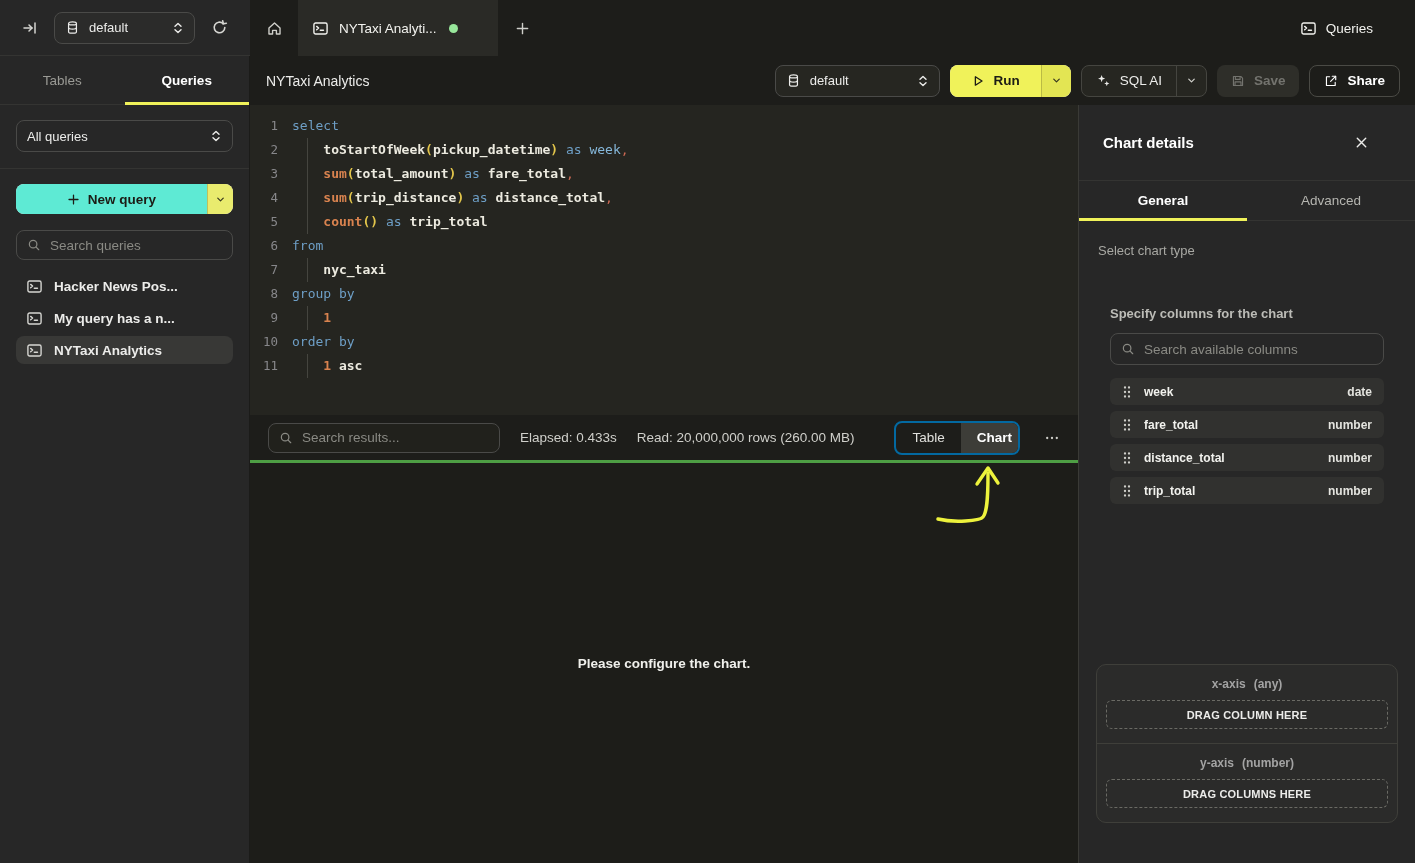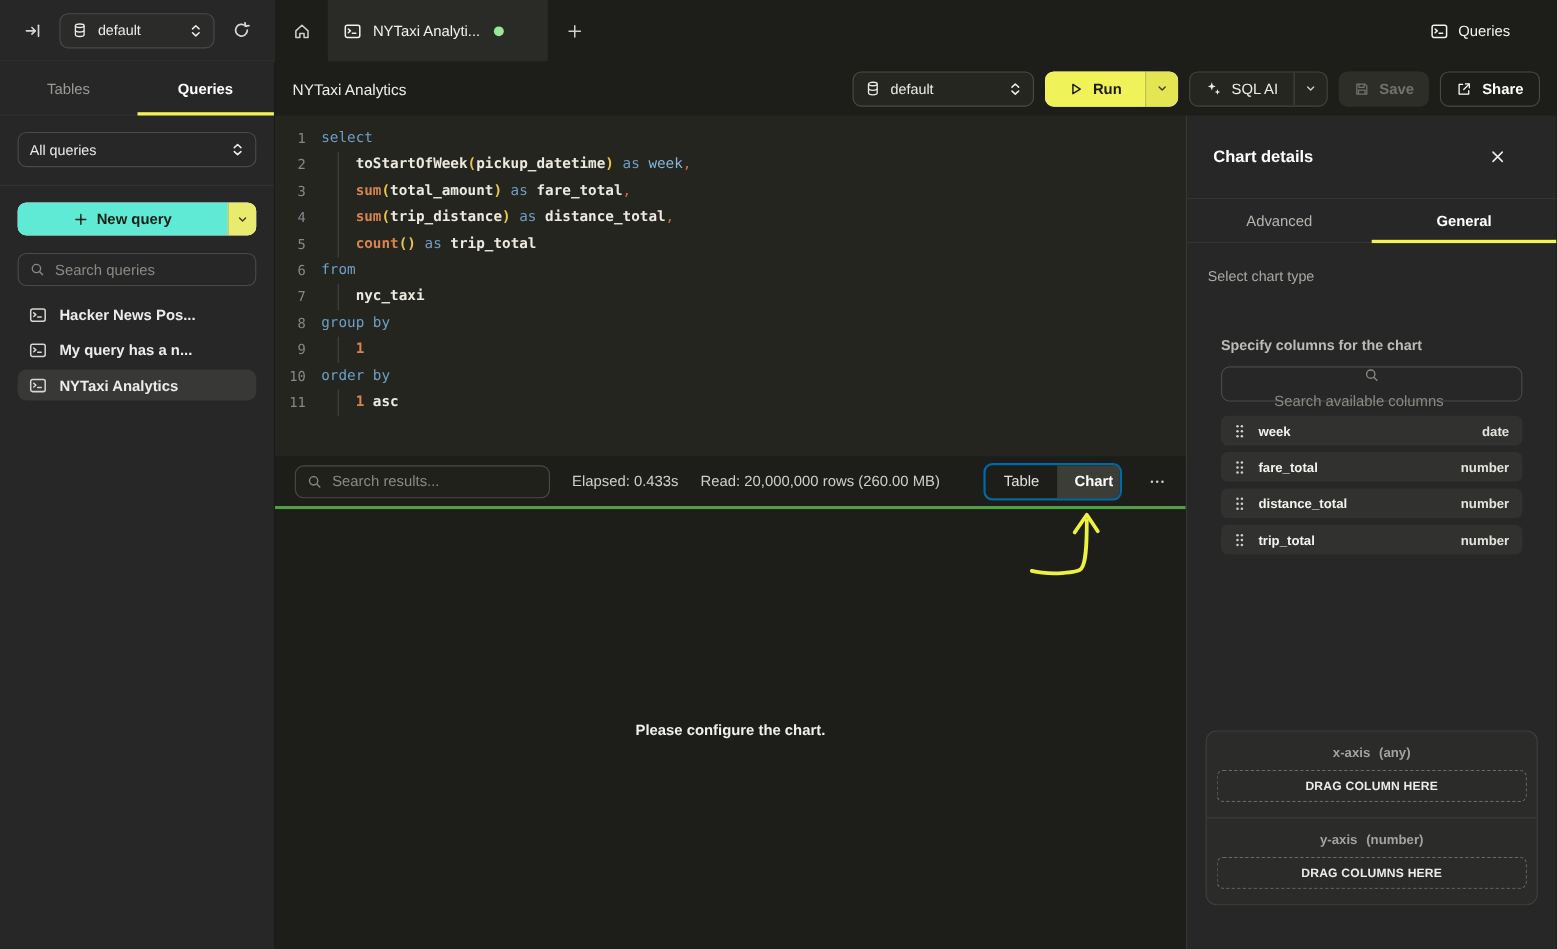--- a/index.html
+++ b/index.html
@@ -129,21 +129,21 @@
   .panel-tab { flex:1; display:flex; align-items:center; justify-content:center; font-size:13.5px;
     color:#b5b5b0; cursor:pointer; position:relative; background:none; border:none;
     font-family:"Liberation Sans", sans-serif; }
   .panel-tab.active { color:#ffffff; font-weight:600; }
   .panel-tab.active::after { content:""; position:absolute; left:0; right:0; bottom:-1px; height:3px; background:#f0f25a; }
   .panel-body { flex:1; display:flex; flex-direction:column; padding:22px 17px 40px; min-height:0; }
   .field-label { color:#a8a8a3; font-size:13px; margin:0 2px 10px; }
   .chart-type-select { height:32px; }
   .cols-section { margin-top:38px; padding:0 14px; }
   .cols-label { color:#bcbcb7; font-size:13px; font-weight:600; margin-bottom:12px; }
-  .cols-search { height:32px;flex-direction:column; }
+  .cols-search { height:32px; }
   .cols-search input::placeholder { color:#8a8a84; font-size:13.5px; }
   .col-list { margin-top:13px; display:flex; flex-direction:column; gap:6px; }
   .col-pill { display:flex; align-items:center; gap:12px; height:27px; border-radius:6px; background:#31312f;
     padding:0 12px; cursor:grab; }
   .col-pill .handle { color:#cfcfca; display:flex; }
   .col-name { color:#f2f2ee; font-size:12px; font-weight:700; flex:1; }
   .col-type { color:#e4e4df; font-size:12px; font-weight:700; }
   .axes-card { margin-top:auto; border:1px solid #3f3f3a; border-radius:10px; background:#2b2b2a; overflow:hidden; }
   .axis-section { padding:12px 9px 14px; }
   .axis-section + .axis-section { border-top:1px solid #3f3f3a; }
@@ -458,22 +458,22 @@
             <span class="panel-title">Chart details</span>
             <button class="panel-close">
               <span>
                 <svg width="15" height="15" viewBox="0 0 16 16" fill="none" stroke="currentColor" stroke-width="1.5" stroke-linecap="round">
                     <path d="M3.5 3.5l9 9M12.5 3.5l-9 9"></path>
                   </svg>
               </span>
             </button>
           </div>
           <div class="panel-tabs">
+            <button class="panel-tab active">General</button>
             <button class="panel-tab">Advanced</button>
-            <button class="panel-tab active">General</button>
           </div>
           <div class="panel-body">
             <div class="field-label">Select chart type</div>
 
             <div class="cols-section">
               <div class="cols-label">Specify columns for the chart</div>
               <label class="input-box cols-search">
                 <span class="mag">
                   <svg width="14" height="14" viewBox="0 0 16 16" fill="none" stroke="currentColor" stroke-width="1.4" stroke-linecap="round">
                       <circle cx="7" cy="7" r="4.3"></circle>

